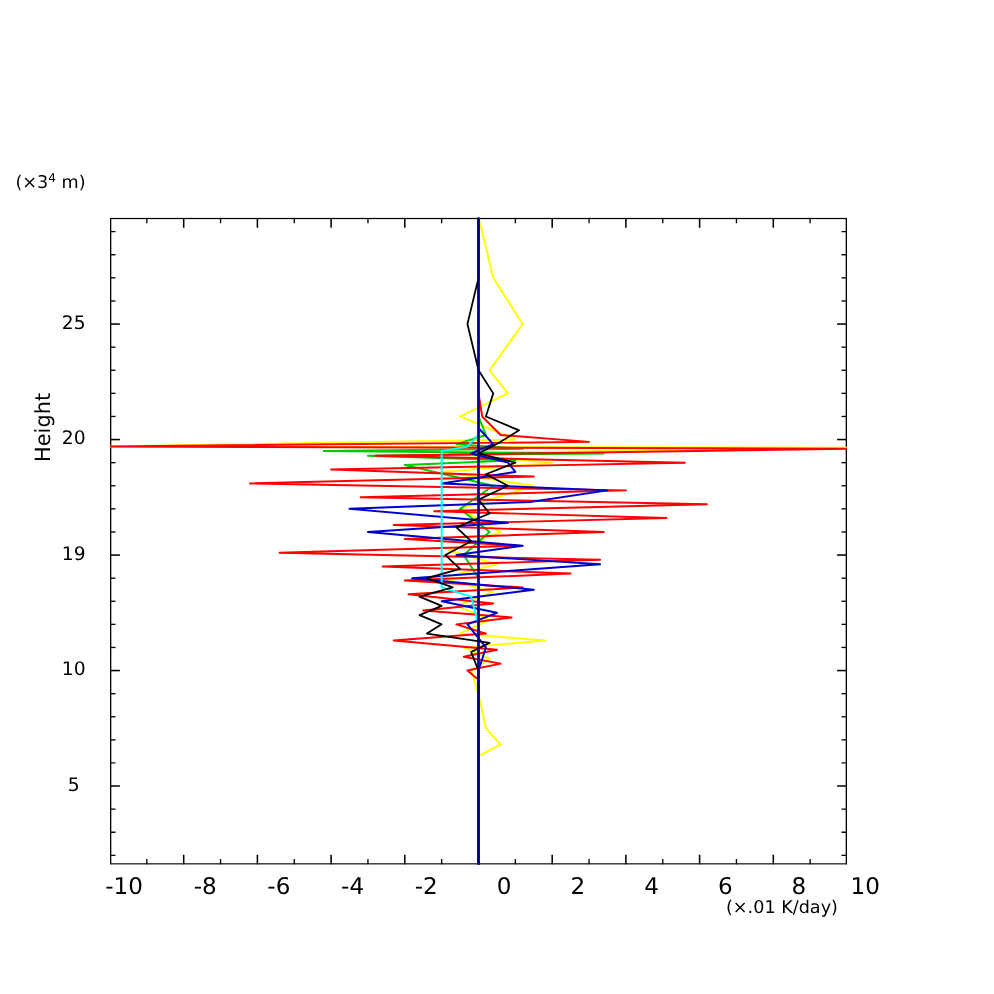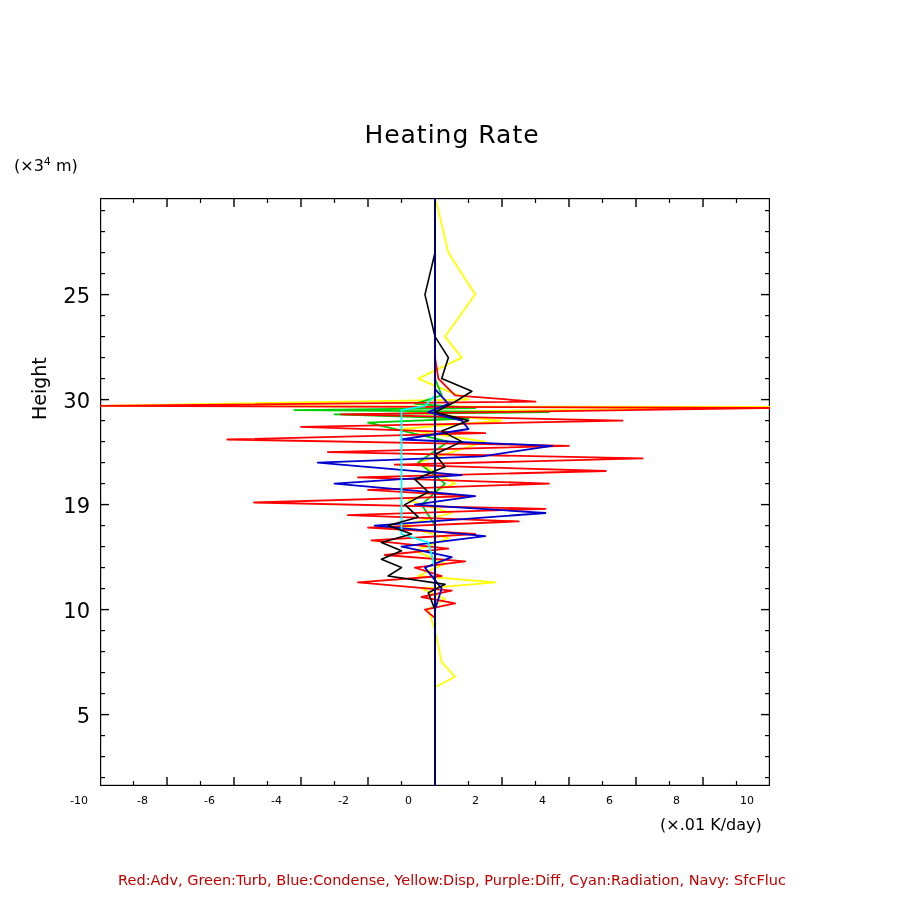--- a/index.html
+++ b/index.html
@@ -67,47 +67,45 @@
     left: 100px;
     top: 198px;
     width: 670px;
     height: 588px;
   }
   svg.plot {
     display: block;
   }
   .tick-label-y {
     position: absolute;
+    font-size: 17px;
+    text-align: center;
+    width: 46px;
+  }
+  .tick-label-x {
+    position: absolute;
     font-size: 21px;
     text-align: right;
-    width: 46px;
-  }
-  .tick-label-x {
-    position: absolute;
-    font-size: 11px;
-    text-align: left;
     width: 60px;
   }
 </style>
 </head>
 <body>
 
 <div id="stage">
 
-  <div class="title">Heating Rate</div>
 
   <div class="unit-top">
     <span>(×3</span><sup>4</sup><span> m)</span>
   </div>
 
   <div class="ylabel">Height</div>
 
   <div class="xunit">(×.01 K/day)</div>
 
-  <div class="legend">Red:Adv, Green:Turb, Blue:Condense, Yellow:Disp, Purple:Diff, Cyan:Radiation, Navy: SfcFluc</div>
 
   <div class="plot-wrap">
     <svg class="plot" id="plot-svg" width="670" height="588" viewBox="0 0 670 588">
         <rect x="0.5" y="0.5" width="669" height="587" fill="#ffffff" stroke="#000000" stroke-width="1.4"></rect>
         <line x1="0" y1="588" x2="0" y2="579" stroke="#000000" stroke-width="1.4"></line>
         <line x1="0" y1="0" x2="0" y2="9" stroke="#000000" stroke-width="1.4"></line>
         <line x1="67" y1="588" x2="67" y2="579" stroke="#000000" stroke-width="1.4"></line>
         <line x1="67" y1="0" x2="67" y2="9" stroke="#000000" stroke-width="1.4"></line>
         <line x1="134" y1="588" x2="134" y2="579" stroke="#000000" stroke-width="1.4"></line>
         <line x1="134" y1="0" x2="134" y2="9" stroke="#000000" stroke-width="1.4"></line>
@@ -211,21 +209,21 @@
         <path d="M335.00 588.00 L335.00 411.60 L335.00 306.60 L335.00 201.60 L335.00 0.00" fill="none" stroke="#a000a0" stroke-width="1.8" stroke-linejoin="round" stroke-linecap="round"></path>
         <path d="M335.00 588.00 L335.00 411.60 L335.00 201.60 L335.00 0.00" fill="none" stroke="#000080" stroke-width="1.8" stroke-linejoin="round" stroke-linecap="round"></path>
         <path d="M335.00 588.00 L335.00 453.60 L335.00 411.60 L328.30 394.80 L345.05 386.40 L288.10 378.00 L301.50 369.60 L281.40 361.20 L301.50 352.80 L281.40 344.40 L311.55 336.00 L288.10 327.60 L318.25 319.20 L304.85 306.60 L328.30 294.00 L314.90 281.40 L345.05 268.80 L335.00 256.20 L361.80 243.60 L341.70 233.10 L368.50 222.60 L335.00 214.20 L355.10 203.70 L371.85 193.20 L341.70 180.60 L348.40 159.60 L335.00 138.60 L324.95 96.60 L335.00 54.60 L335.00 0.00" fill="none" stroke="#000000" stroke-width="1.6" stroke-linejoin="round" stroke-linecap="round"></path>
         <line x1="335" y1="0" x2="335" y2="588" stroke="#000080" stroke-width="1.6"></line>
       </svg>
   </div>
 
 <div class="tick-label-y" style="left: 44px; top: 703.6px;">5</div>
     <div class="tick-label-y" style="left: 44px; top: 598.6px;">10</div>
     <div class="tick-label-y" style="left: 44px; top: 493.6px;">19</div>
-    <div class="tick-label-y" style="left: 44px; top: 388.6px;">30</div>
+    <div class="tick-label-y" style="left: 44px; top: 388.6px;">20</div>
     <div class="tick-label-y" style="left: 44px; top: 283.6px;">25</div>
     <div class="tick-label-x" style="left: 70px; top: 794px;">-10</div>
     <div class="tick-label-x" style="left: 137px; top: 794px;">-8</div>
     <div class="tick-label-x" style="left: 204px; top: 794px;">-6</div>
     <div class="tick-label-x" style="left: 271px; top: 794px;">-4</div>
     <div class="tick-label-x" style="left: 338px; top: 794px;">-2</div>
     <div class="tick-label-x" style="left: 405px; top: 794px;">0</div>
     <div class="tick-label-x" style="left: 472px; top: 794px;">2</div>
     <div class="tick-label-x" style="left: 539px; top: 794px;">4</div>
     <div class="tick-label-x" style="left: 606px; top: 794px;">6</div>

